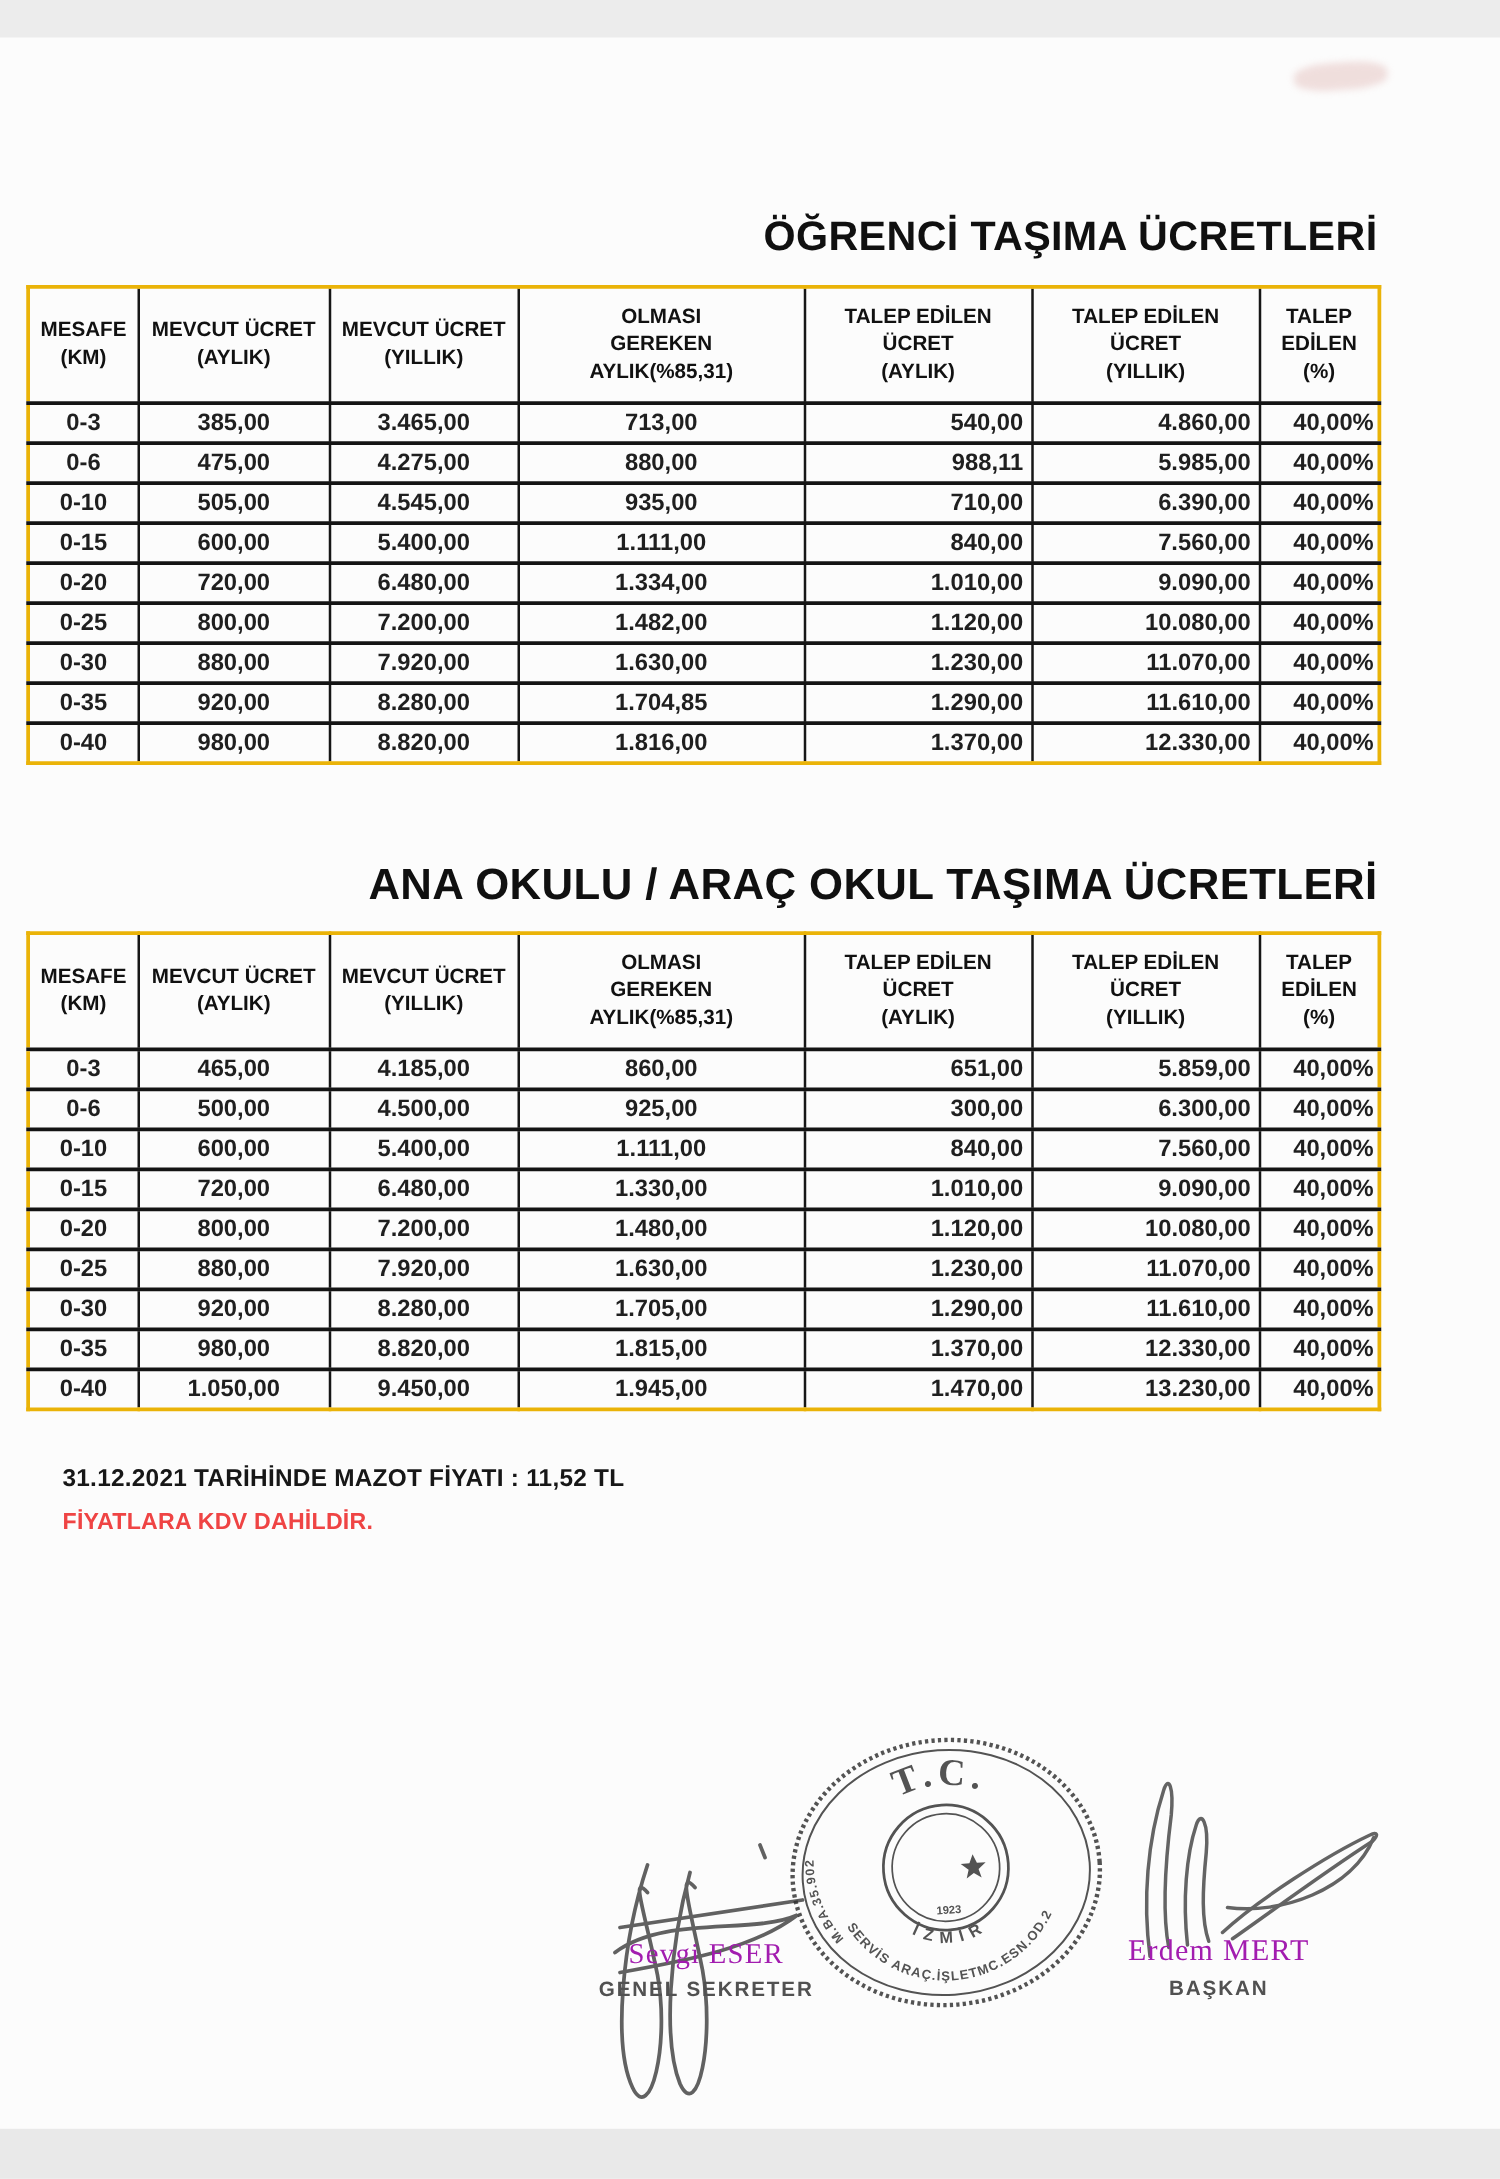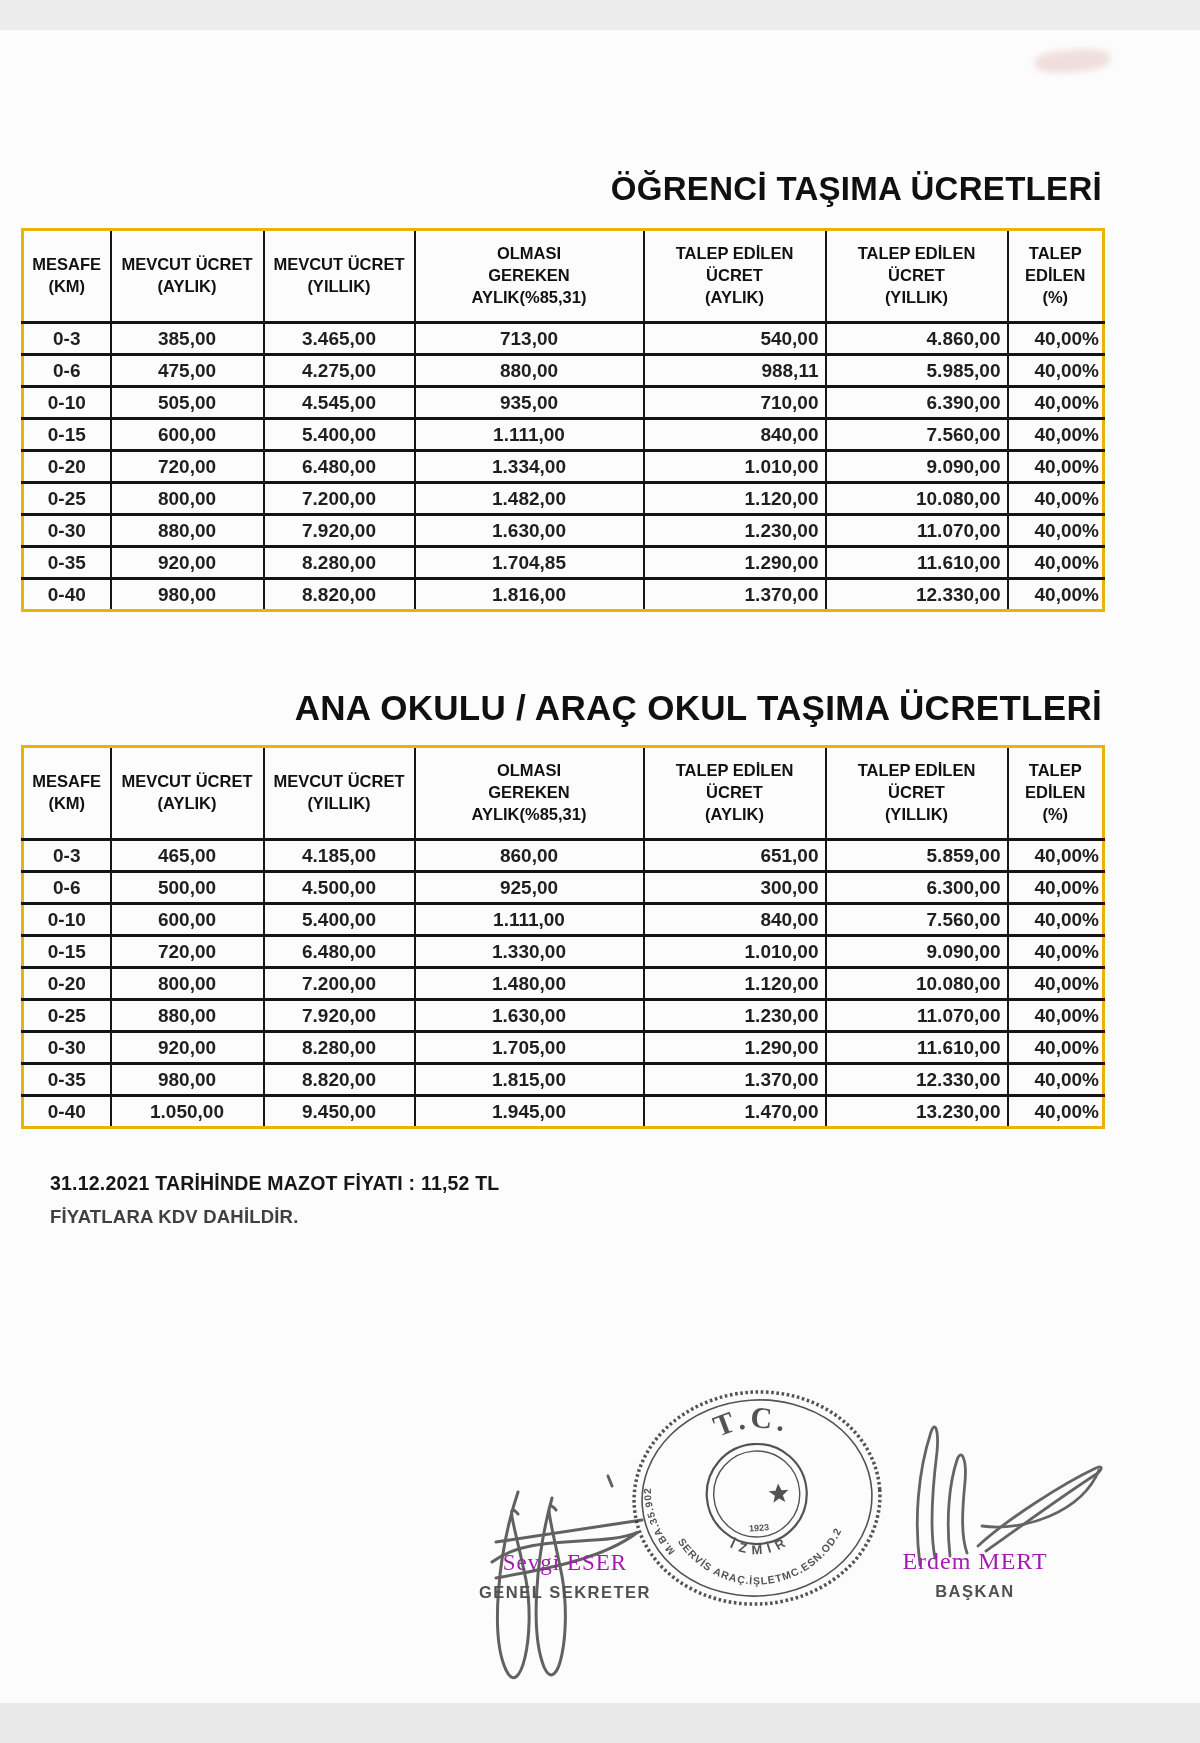--- a/index.html
+++ b/index.html
@@ -39,21 +39,21 @@
   table.fees td {
     font-size:19px; font-weight:700; height:27px; line-height:27px;
     padding:1px 0; color:#1f1f1f; overflow:hidden;
   }
   table.fees td:nth-child(-n+4) { text-align:center; }
   table.fees td:nth-child(n+5)  { text-align:right; padding-right:6px;margin-top:28px; }
   table.fees td:nth-child(7)    { padding-right:3px; }
 
   .notes { position:absolute; left:22px; top:1172px;margin-left:28px; }
   .notes p { margin:0 0 11px 0; font-size:19.5px; font-weight:700; color:#171717; letter-spacing:.2px; }
-  .notes p.note-light { font-size:18.5px; font-weight:600; color:#404040; }
+  .notes p.note-light { font-size:18.5px; font-weight:600; color:#ef4444; }
 
   .sig-text { position:absolute; text-align:center; color:#a21caf; }
   .sig-name { font-family:"Liberation Serif","DejaVu Serif",serif; letter-spacing:1px; }
   .sig-role { font-weight:700; letter-spacing:1.5px; color:#515151; }
   #sig-left-name  { left:445px; top:1550px; width:240px; font-size:23px; }
   #sig-left-role  { left:445px; top:1583px; width:240px; font-size:16.5px; }
   #sig-right-name { left:835px; top:1548px; width:280px; font-size:24px; }
   #sig-right-role { left:835px; top:1582px; width:280px; font-size:16.5px; }
 
   .ink-layer { position:absolute; pointer-events:none; }

